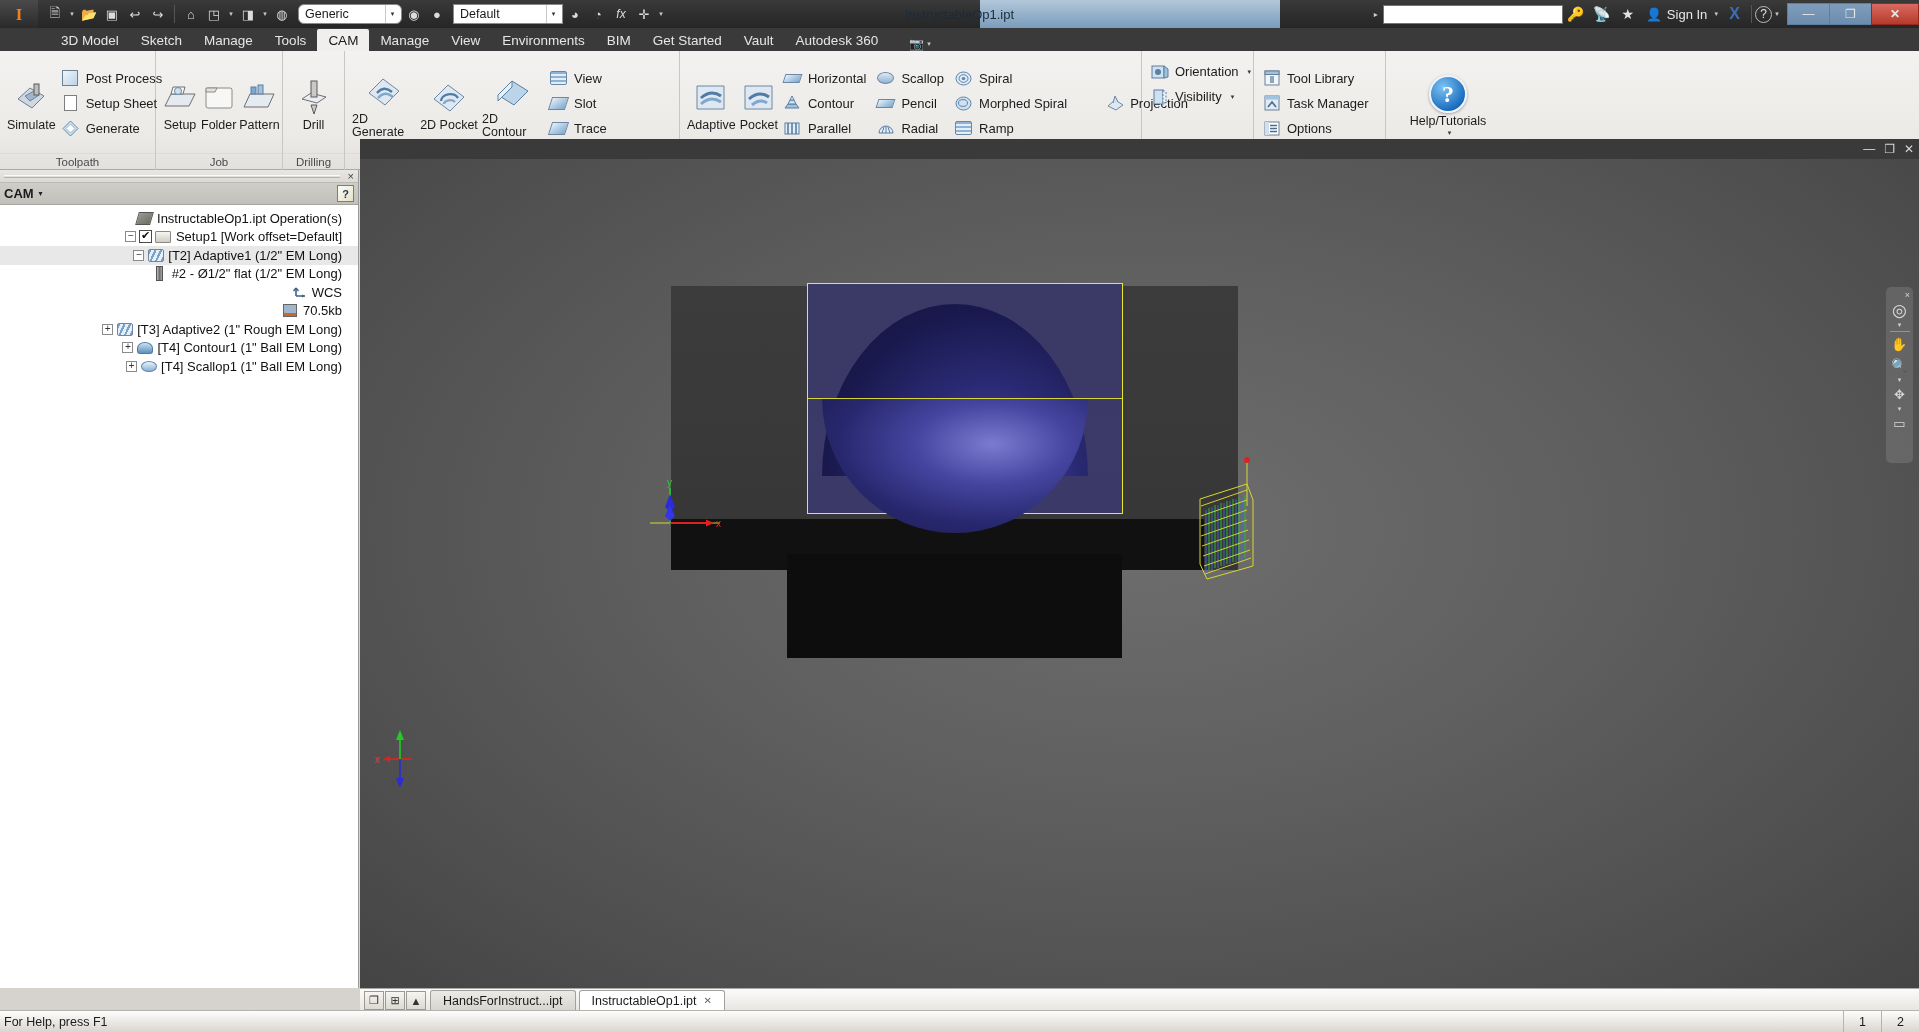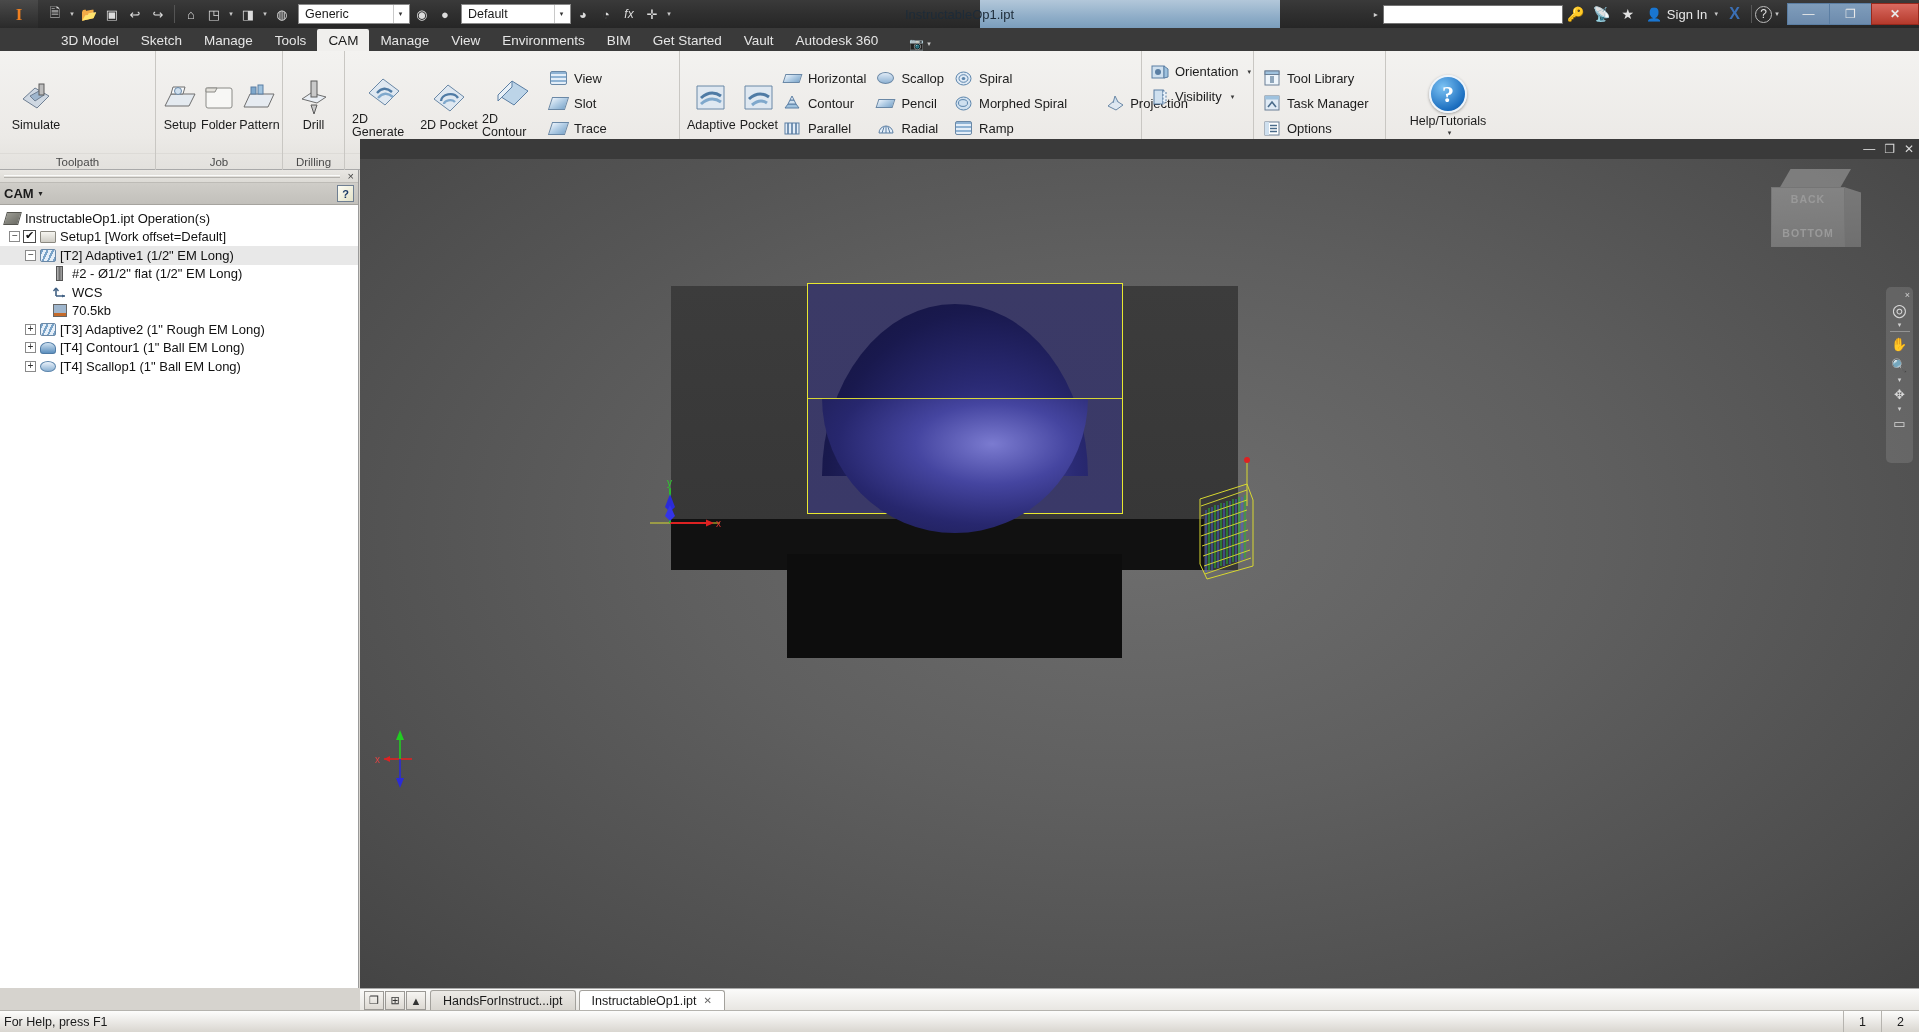--- a/index.html
+++ b/index.html
@@ -48,21 +48,21 @@
     height: 20px; background: #fff; border: 1px solid #8a8a8a;
     display: flex; align-items: center; padding: 0 2px 0 6px;
     font-size: 12.5px; color: #1a1a1a; position: relative; z-index: 3;
   }
   .combo .cv { flex: 1; white-space: nowrap; overflow: hidden; }
   .combo .carr {
     width: 14px; text-align: center; font-size: 7px; color: #333;
     border-left: 1px solid #c9c9c9; height: 100%;
     display: flex; align-items: center; justify-content: center;
   }
-  #combo-generic { width: 112px; margin-left: 4px; }
+  #combo-generic { width: 104px; margin-left: 4px; border-radius: 6px; }
   #combo-default { width: 110px; margin-left: 4px; }
 
   .title-text {
     position: absolute; left: 0; right: 0; top: 0; height: 28px;
     display: flex; align-items: center; justify-content: center;
     font-size: 13px; color: #1d2b38; z-index: 2; pointer-events: none;
   }
   .title-right {
     position: absolute; right: 0; top: 0; height: 28px;
     display: flex; align-items: center; z-index: 4;
@@ -220,20 +220,21 @@
   .browser-head .bh-help {
     margin-left: auto; width: 17px; height: 17px; border: 1px solid #6f7f92;
     background: linear-gradient(135deg,#fdfdf5,#e3e2c8);
     font-size: 11px; color: #1b3a66; display: flex; align-items: center;
     justify-content: center; font-weight: bold;
   }
   .tree { flex: 1; padding: 4px 0 0 0; overflow: hidden; font-size: 13px; color: #111; }
   .trow {
     display: flex; align-items: center; height: 18.5px; white-space: nowrap;
     padding-right: 16px;
+    justify-content: flex-end;
   }
   .trow.sel { background: #e8e8e8; }
   .tdepth { display: inline-block; }
   .texp {
     width: 11px; height: 11px; border: 1px solid #8a8a8a; background: #fff;
     font-size: 10px; line-height: 9px; text-align: center; color: #333;
     margin-right: 3px; flex: 0 0 11px; font-family: "Liberation Mono", monospace;
   }
   .tchk {
     width: 13px; height: 13px; border: 1px solid #4a4a4a; background: #fff;
@@ -485,20 +486,43 @@
       <div class="panel-body">
         <div class="big-btn">
           <div class="bi">
             <svg width="34" height="34" viewBox="0 0 34 34">
               <polygon points="4,18 16,7 30,15 18,27" fill="#cfd8e2" stroke="#6f7f92"></polygon>
               <polygon points="11,15 20,10 25,14 16,20" fill="#9fb6cd" stroke="#6f7f92"></polygon>
               <rect x="20" y="3" width="5" height="11" fill="#bdbdbd" stroke="#5b5b5b"></rect>
             </svg>
           </div>
           <div class="bl">Simulate</div>
+        </div>
+        <div class="small-col">
+          <div class="small-btn">
+            <span class="si">
+                <span class="ic ic-grid16"></span>
+              </span>
+            <span>Post Process</span>
+          </div>
+          <div class="small-btn">
+            <span class="si">
+                <span class="ic ic-doc"></span>
+              </span>
+            <span>Setup Sheet</span>
+          </div>
+          <div class="small-btn">
+            <span class="si">
+              <svg width="17" height="17" viewBox="0 0 17 17">
+                  <polygon points="8.5,1 16,8.5 8.5,16 1,8.5" fill="#cfe0ef" stroke="#6a88a6"></polygon>
+                  <polygon points="8.5,4 13,8.5 8.5,13 4,8.5" fill="#fff" stroke="#8fb3d4"></polygon>
+                </svg>
+            </span>
+            <span>Generate</span>
+          </div>
         </div>
       </div>
       <div class="panel-label">Toolpath</div>
     </div>
 
     <div class="panel" style="width:127px">
       <div class="panel-body">
         <div class="big-btn" style="width:42px">
           <div class="bi">
             <svg width="34" height="32" viewBox="0 0 34 32">
@@ -971,27 +995,20 @@
         <line x1="14" y1="35" x2="42" y2="35" stroke="#dd2222" stroke-width="1.6"></line>
         <polygon points="14,35 20,32 20,38" fill="#dd2222"></polygon>
         <text x="5" y="39" fill="#dd4444" font-size="10" font-family="Liberation Sans, sans-serif">x</text>
         <line x1="30" y1="35" x2="30" y2="10" stroke="#22cc22" stroke-width="1.6"></line>
         <polygon points="30,6 26,16 34,16" fill="#22cc22"></polygon>
         <line x1="30" y1="35" x2="30" y2="60" stroke="#2b2bd8" stroke-width="1.6"></line>
         <polygon points="30,64 26,54 34,54" fill="#2b2bd8"></polygon>
       </svg>
     </div>
 
-    <div class="viewcube">
-      <div class="vc-top"></div>
-      <div class="vc-side"></div>
-      <div class="vc-front"></div>
-      <div class="vc-lbl" style="top:24px">BACK</div>
-      <div class="vc-lbl" style="top:58px">BOTTOM</div>
-    </div>
 
     <div class="navbar">
       <div class="nav-x">×</div>
       <div class="nav-item" style="font-size:17px">◎</div>
       <div class="nav-caret">▾</div>
       <div class="nav-div"></div>
       <div class="nav-item">✋</div>
       <div class="nav-item">🔍</div>
       <div class="nav-caret">▾</div>
       <div class="nav-item">✥</div>

